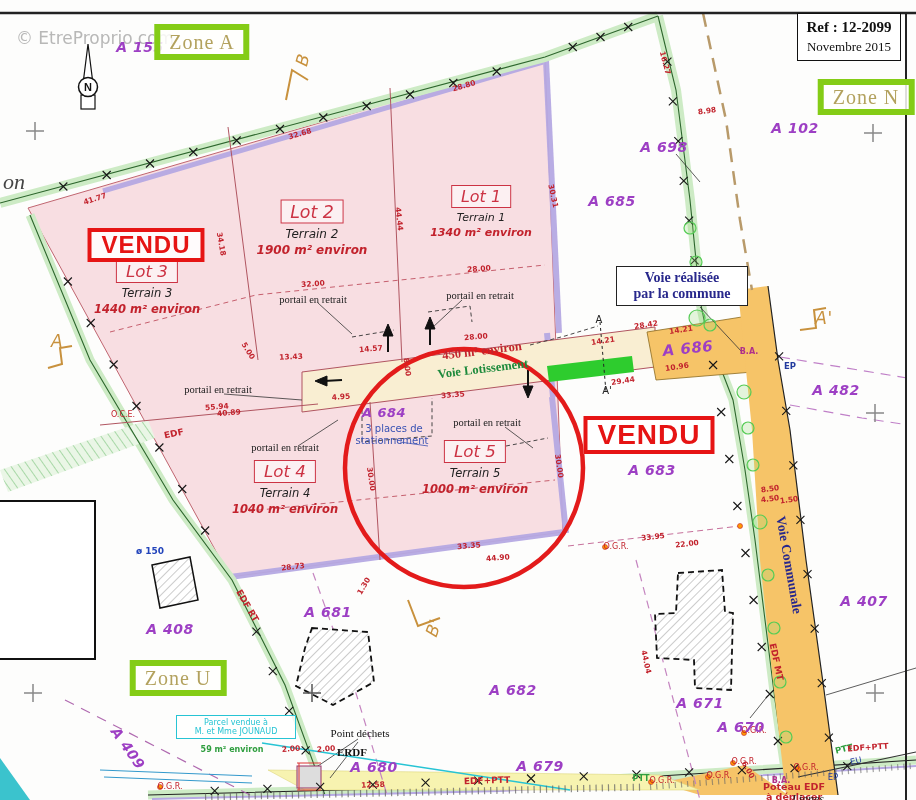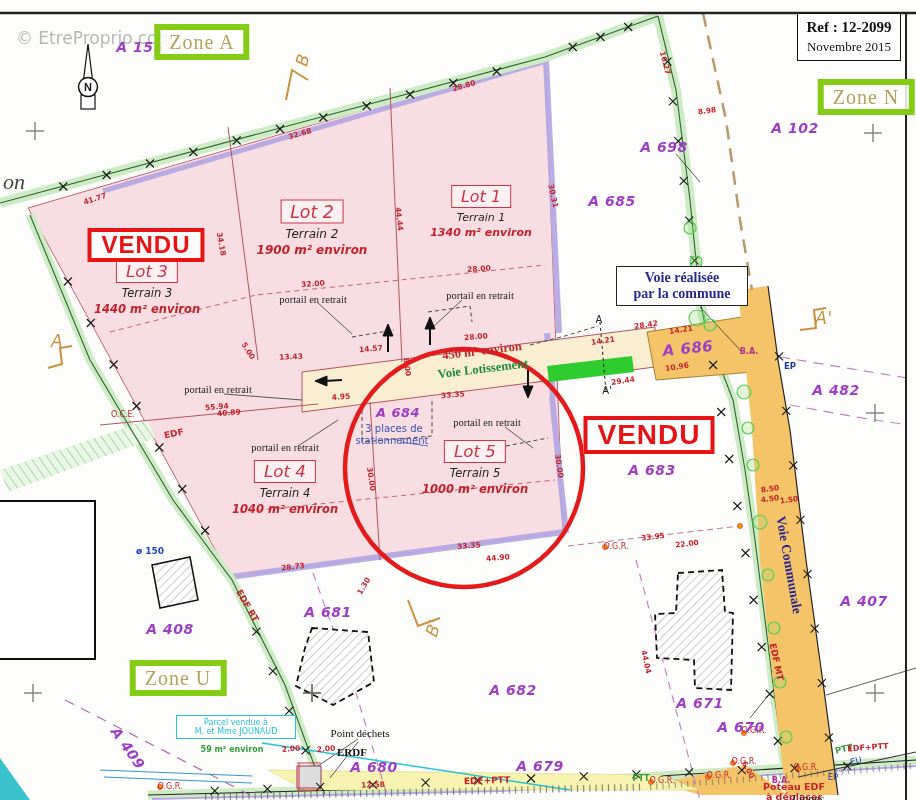--- a/index.html
+++ b/index.html
@@ -376,21 +376,21 @@
 
   <div class="layer">
 
   <span class="lbl f-hand parcel" style="color: rgb(157, 63, 196); font-size: 14px; left: 140px; top: 47px; transform: translate(-50%, -50%);">A 155</span>
       <span class="lbl f-hand parcel" style="color: rgb(157, 63, 196); font-size: 14px; left: 795px; top: 128px; transform: translate(-50%, -50%);">A 102</span>
       <span class="lbl f-hand parcel" style="color: rgb(157, 63, 196); font-size: 14px; left: 664px; top: 147px; transform: translate(-50%, -50%);">A 698</span>
       <span class="lbl f-hand parcel" style="color: rgb(157, 63, 196); font-size: 14px; left: 612px; top: 201px; transform: translate(-50%, -50%);">A 685</span>
       <span class="lbl f-hand parcel" style="color: rgb(157, 63, 196); font-size: 15px; left: 688px; top: 349px; transform: translate(-50%, -50%) rotate(-6deg);">A 686</span>
       <span class="lbl f-hand parcel" style="color: rgb(157, 63, 196); font-size: 14px; left: 836px; top: 390px; transform: translate(-50%, -50%);">A 482</span>
       <span class="lbl f-hand parcel" style="color: rgb(157, 63, 196); font-size: 14px; left: 652px; top: 470px; transform: translate(-50%, -50%);">A 683</span>
-      <span class="lbl f-hand parcel" style="color: rgb(157, 63, 196); font-size: 13px; left: 398px; top: 412px; transform: translate(-50%, -50%);">A 684</span>
+      <span class="lbl f-hand parcel" style="color: rgb(157, 63, 196); font-size: 13px; left: 384px; top: 412px; transform: translate(-50%, -50%);">A 684</span>
       <span class="lbl f-hand parcel" style="color: rgb(157, 63, 196); font-size: 14px; left: 328px; top: 612px; transform: translate(-50%, -50%);">A 681</span>
       <span class="lbl f-hand parcel" style="color: rgb(157, 63, 196); font-size: 14px; left: 513px; top: 690px; transform: translate(-50%, -50%);">A 682</span>
       <span class="lbl f-hand parcel" style="color: rgb(157, 63, 196); font-size: 14px; left: 374px; top: 767px; transform: translate(-50%, -50%);">A 680</span>
       <span class="lbl f-hand parcel" style="color: rgb(157, 63, 196); font-size: 14px; left: 540px; top: 766px; transform: translate(-50%, -50%);">A 679</span>
       <span class="lbl f-hand parcel" style="color: rgb(157, 63, 196); font-size: 14px; left: 700px; top: 703px; transform: translate(-50%, -50%);">A 671</span>
       <span class="lbl f-hand parcel" style="color: rgb(157, 63, 196); font-size: 14px; left: 734px; top: 727px; transform: translate(-50%, -50%); margin-left: 7px;">A 670</span>
       <span class="lbl f-hand parcel" style="color: rgb(157, 63, 196); font-size: 14px; left: 864px; top: 601px; transform: translate(-50%, -50%);">A 407</span>
       <span class="lbl f-hand parcel" style="color: rgb(157, 63, 196); font-size: 14px; left: 170px; top: 629px; transform: translate(-50%, -50%);">A 408</span>
       <span class="lbl f-hand parcel" style="color: rgb(157, 63, 196); font-size: 14px; left: 128px; top: 748px; transform: translate(-50%, -50%) rotate(55deg);">A 409</span>
     </div>

